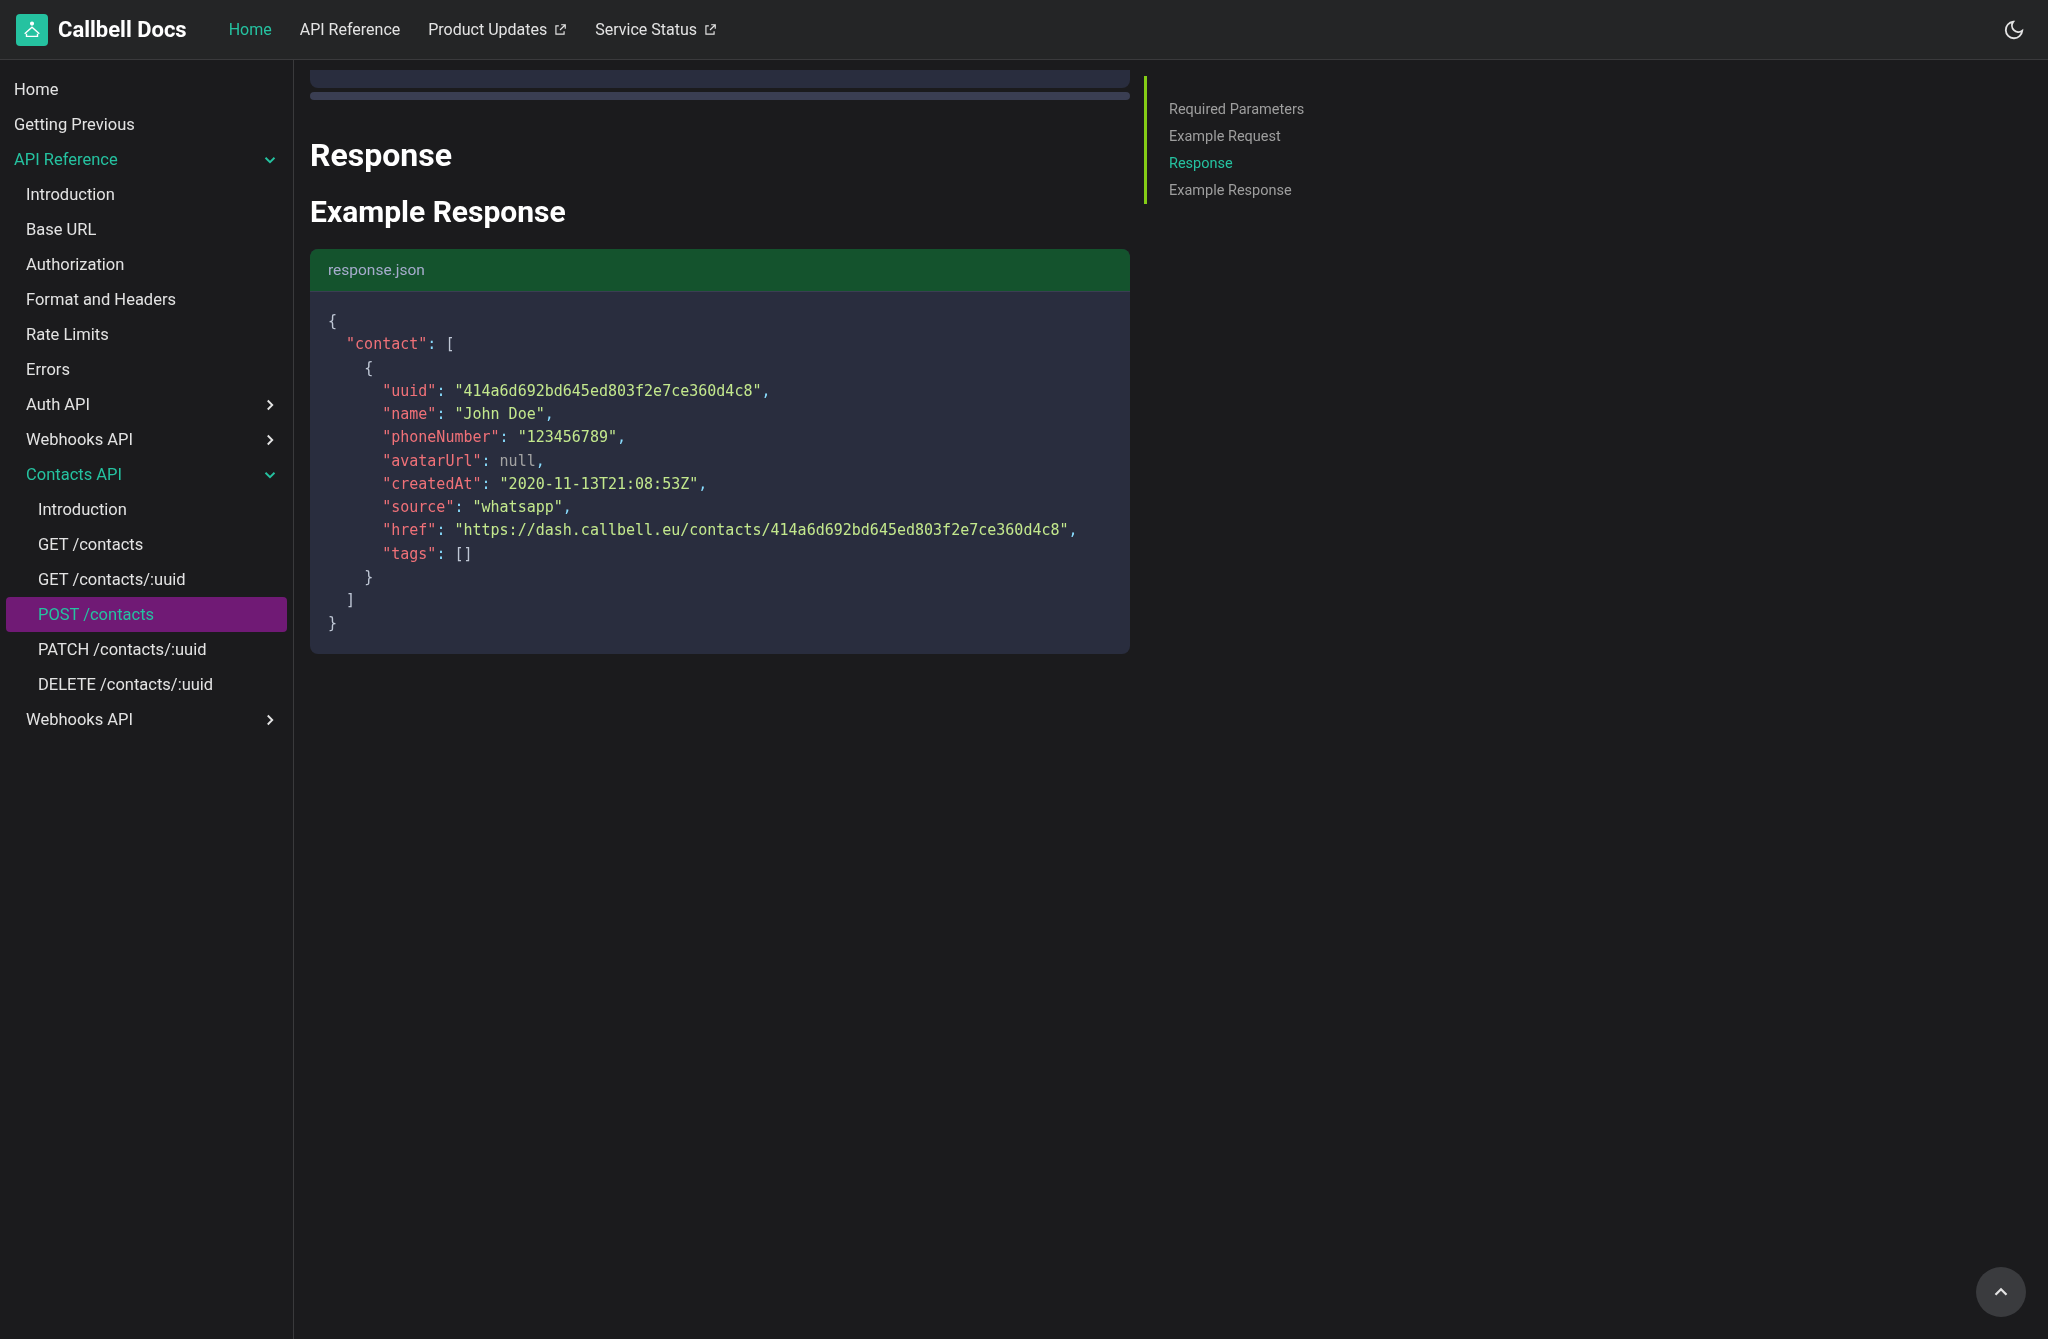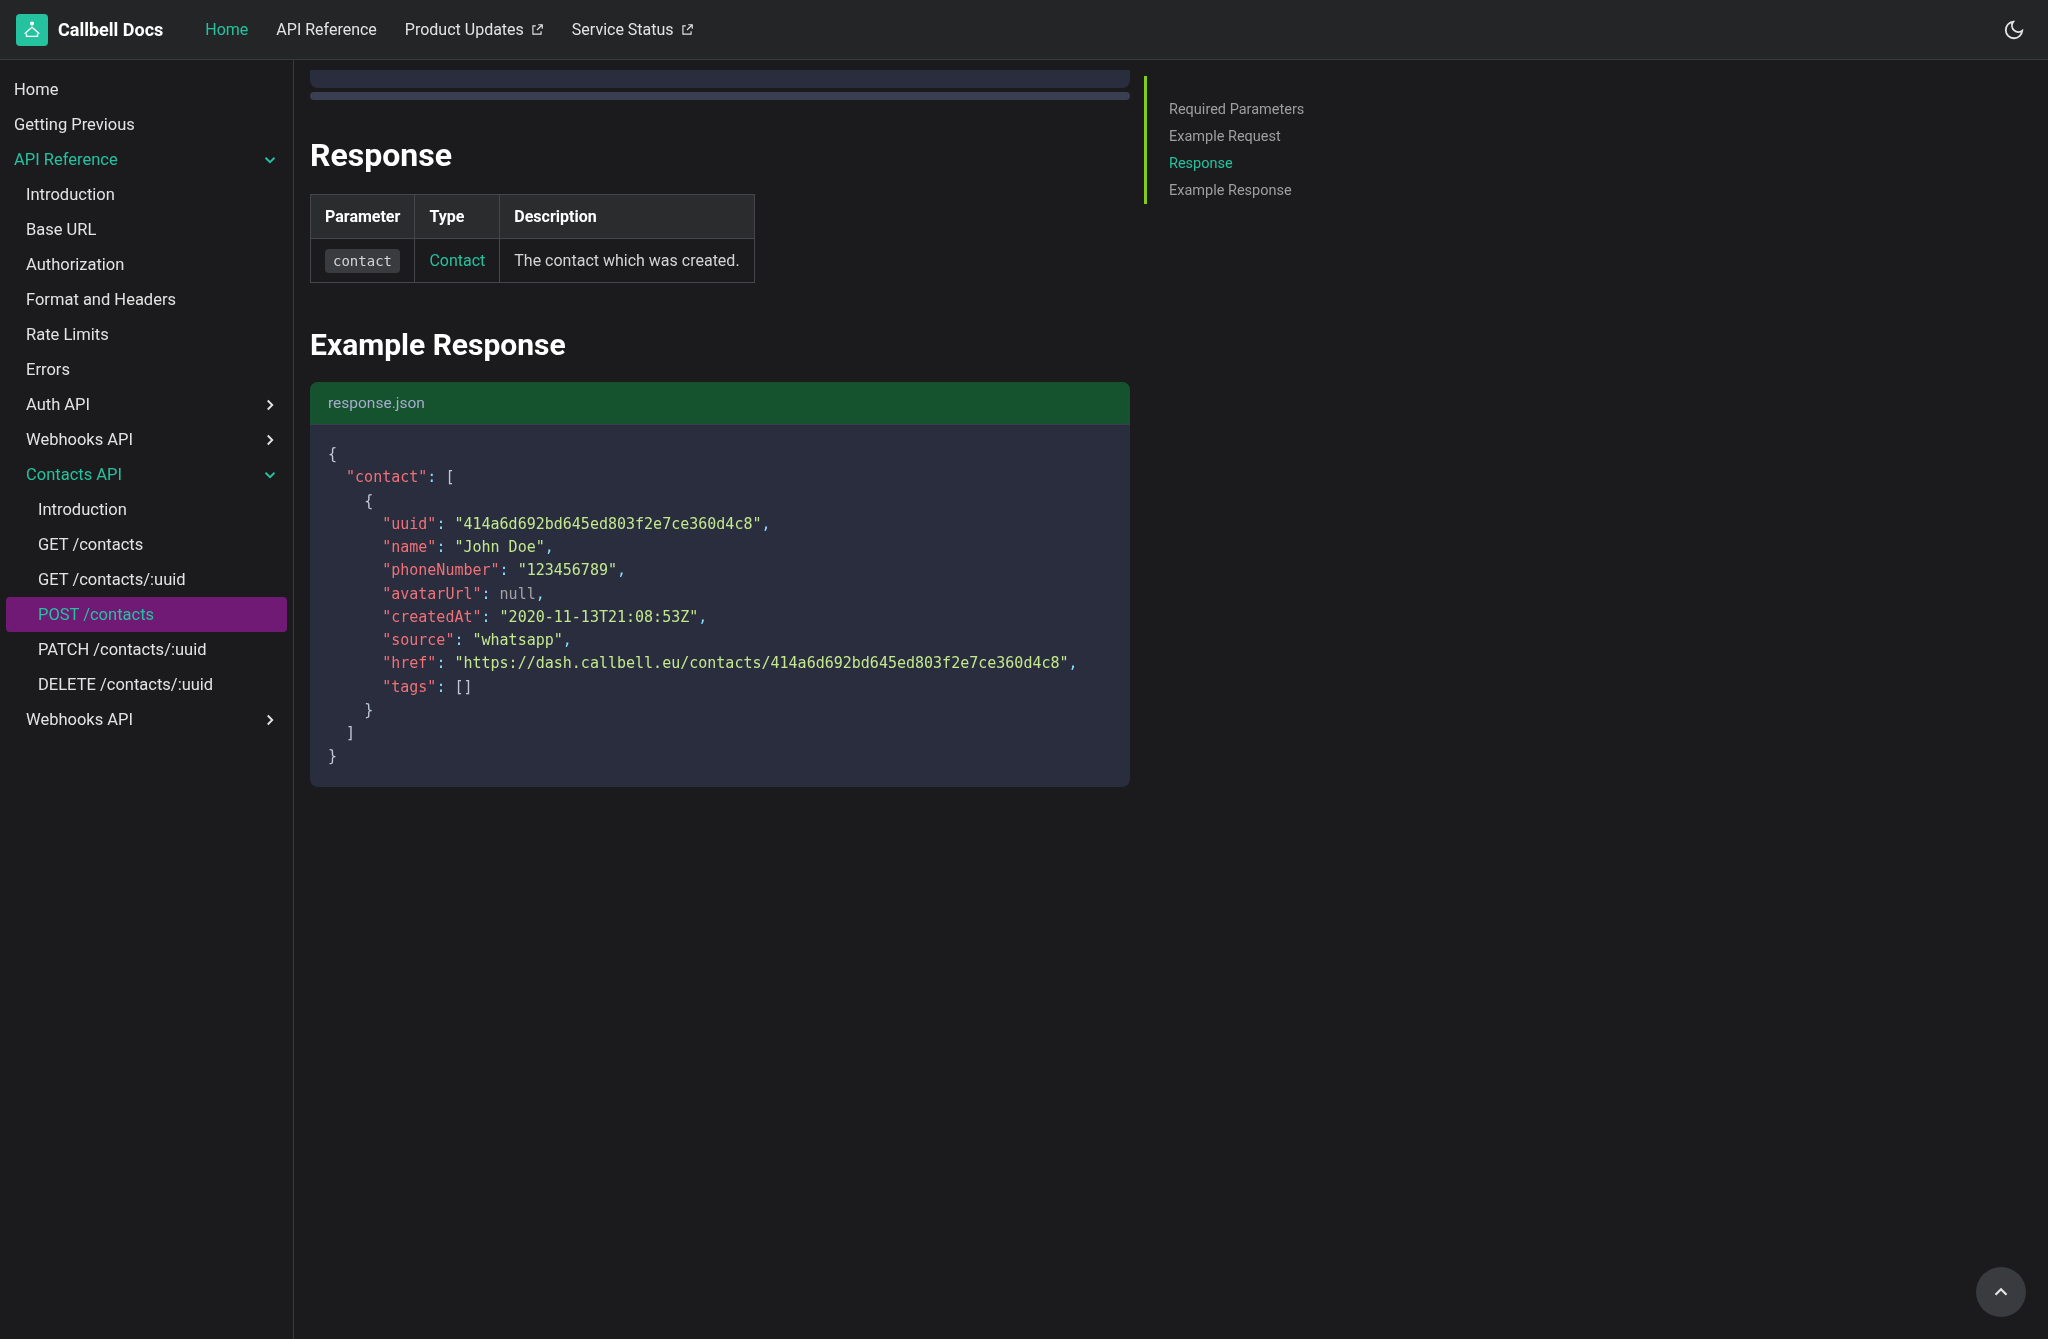--- a/index.html
+++ b/index.html
@@ -25,21 +25,21 @@
   margin-right: 10px;
   display: flex;
   align-items: center;
   justify-content: center;
 }
 .logo svg { width: 22px; height: 22px; }
 .brand {
   font-weight: 700;
   color: #fff;
   margin-right: 28px;
-  font-size: 18px;
+  font-size: 22px;
 }
 .nav-link {
   color: #e3e3e3;
   padding: 6px 14px;
   font-size: 16px;
   display: flex;
   align-items: center;
   gap: 6px;
 }
 .nav-link.active { color: #25c2a0; }
@@ -294,36 +294,20 @@
         </svg>
     </div>
   </aside>
 
   <main class="content">
     <div class="code-placeholder"></div>
     <div class="code-scrollbar"></div>
 
     <h2 class="section">Response</h2>
 
-    <table class="resp-table">
-      <thead>
-        <tr>
-          <th>Parameter</th>
-          <th>Type</th>
-          <th>Description</th>
-        </tr>
-      </thead>
-      <tbody>
-        <tr>
-          <td><span class="code-pill">contact</span></td>
-          <td><span class="link-teal">Contact</span></td>
-          <td>The contact which was created.</td>
-        </tr>
-      </tbody>
-    </table>
 
     <h2 class="section smaller">Example Response</h2>
 
     <div class="code-block">
       <div class="code-header">response.json</div>
       <div class="code-body"><span class="tok-brace">{</span>
   <span class="tok-key">"contact"</span><span class="tok-punc">:</span> <span class="tok-brace">[</span>
     <span class="tok-brace">{</span>
       <span class="tok-key">"uuid"</span><span class="tok-punc">:</span> <span class="tok-str">"414a6d692bd645ed803f2e7ce360d4c8"</span><span class="tok-punc">,</span>
       <span class="tok-key">"name"</span><span class="tok-punc">:</span> <span class="tok-str">"John Doe"</span><span class="tok-punc">,</span>

